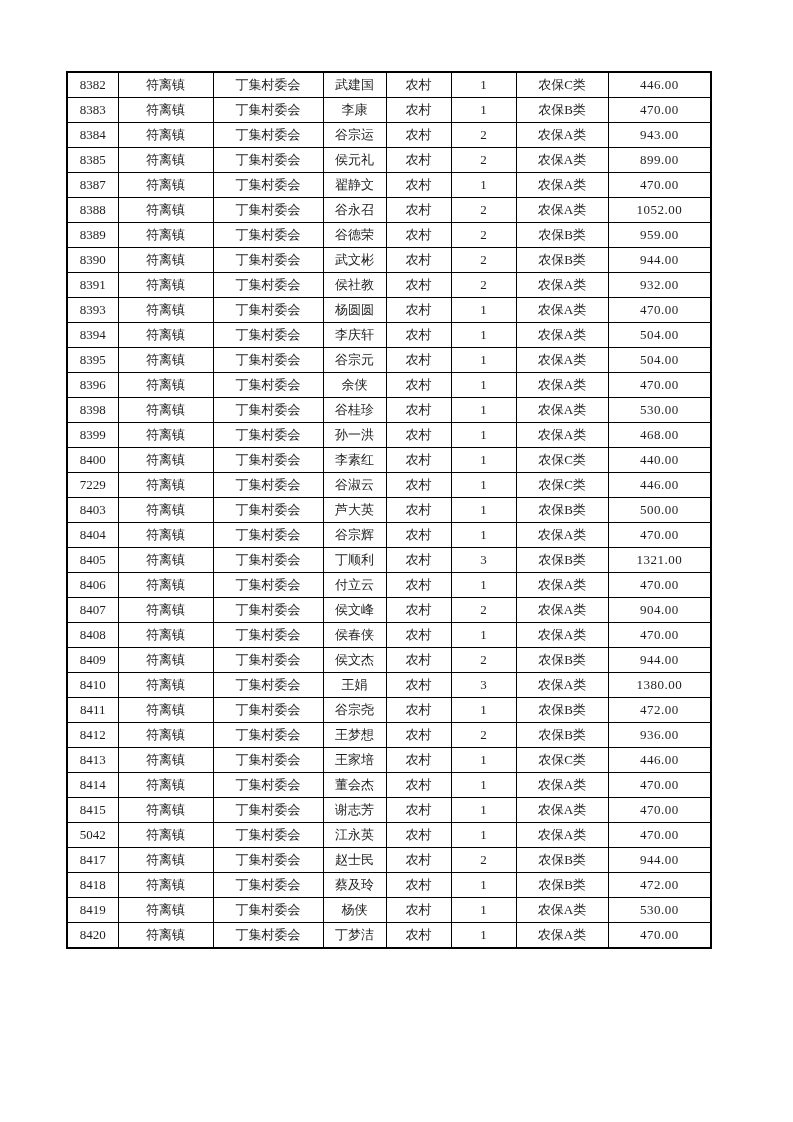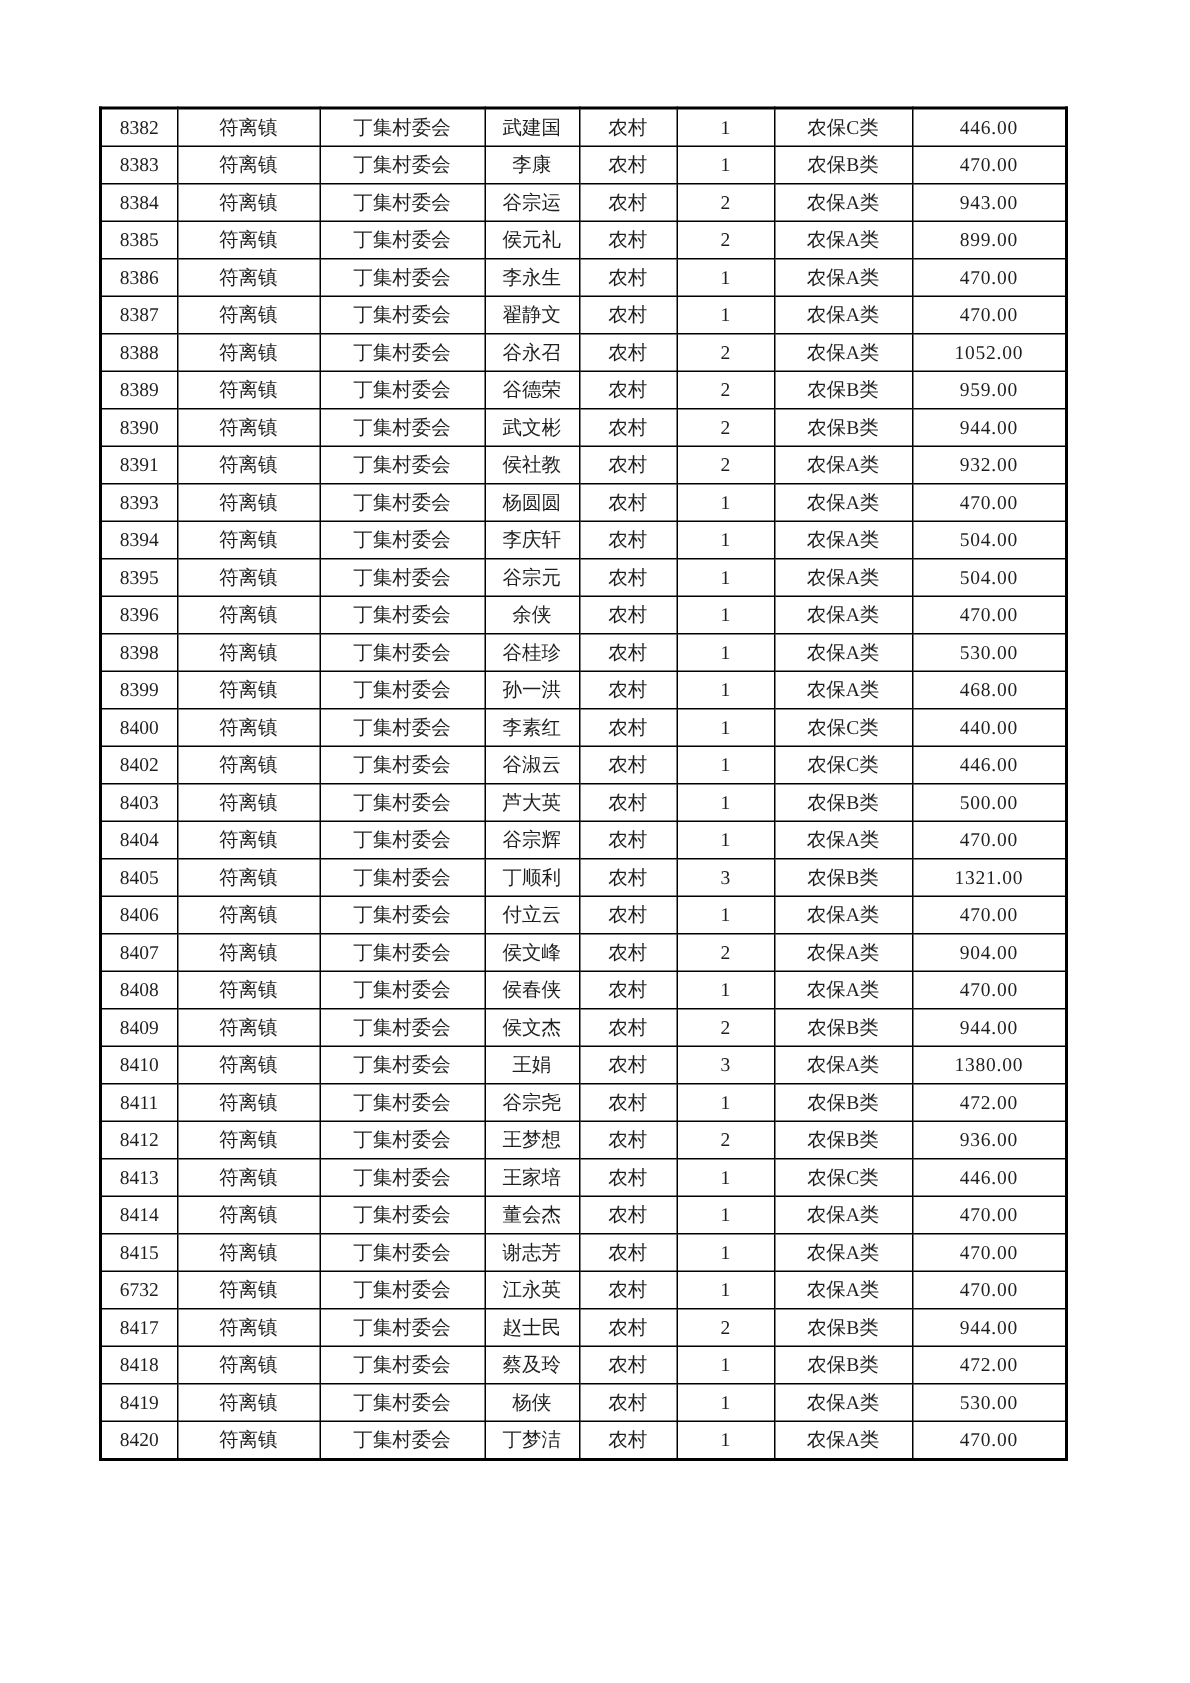--- a/index.html
+++ b/index.html
@@ -98,30 +98,20 @@
     <td class="col-serial">8385</td>
     <td class="col-town">符离镇</td>
     <td class="col-village">丁集村委会</td>
     <td class="col-name">侯元礼</td>
     <td class="col-residence">农村</td>
     <td class="col-count">2</td>
     <td class="col-category">农保A类</td>
     <td class="col-amount">899.00</td>
   </tr>
         <tr>
-    <td class="col-serial">8386</td>
-    <td class="col-town">符离镇</td>
-    <td class="col-village">丁集村委会</td>
-    <td class="col-name">李永生</td>
-    <td class="col-residence">农村</td>
-    <td class="col-count">1</td>
-    <td class="col-category">农保A类</td>
-    <td class="col-amount">470.00</td>
-  </tr>
-        <tr>
     <td class="col-serial">8387</td>
     <td class="col-town">符离镇</td>
     <td class="col-village">丁集村委会</td>
     <td class="col-name">翟静文</td>
     <td class="col-residence">农村</td>
     <td class="col-count">1</td>
     <td class="col-category">农保A类</td>
     <td class="col-amount">470.00</td>
   </tr>
         <tr>
@@ -228,21 +218,21 @@
     <td class="col-serial">8400</td>
     <td class="col-town">符离镇</td>
     <td class="col-village">丁集村委会</td>
     <td class="col-name">李素红</td>
     <td class="col-residence">农村</td>
     <td class="col-count">1</td>
     <td class="col-category">农保C类</td>
     <td class="col-amount">440.00</td>
   </tr>
         <tr>
-    <td class="col-serial">8402</td>
+    <td class="col-serial">7229</td>
     <td class="col-town">符离镇</td>
     <td class="col-village">丁集村委会</td>
     <td class="col-name">谷淑云</td>
     <td class="col-residence">农村</td>
     <td class="col-count">1</td>
     <td class="col-category">农保C类</td>
     <td class="col-amount">446.00</td>
   </tr>
         <tr>
     <td class="col-serial">8403</td>
@@ -368,21 +358,21 @@
     <td class="col-serial">8415</td>
     <td class="col-town">符离镇</td>
     <td class="col-village">丁集村委会</td>
     <td class="col-name">谢志芳</td>
     <td class="col-residence">农村</td>
     <td class="col-count">1</td>
     <td class="col-category">农保A类</td>
     <td class="col-amount">470.00</td>
   </tr>
         <tr>
-    <td class="col-serial">6732</td>
+    <td class="col-serial">5042</td>
     <td class="col-town">符离镇</td>
     <td class="col-village">丁集村委会</td>
     <td class="col-name">江永英</td>
     <td class="col-residence">农村</td>
     <td class="col-count">1</td>
     <td class="col-category">农保A类</td>
     <td class="col-amount">470.00</td>
   </tr>
         <tr>
     <td class="col-serial">8417</td>

